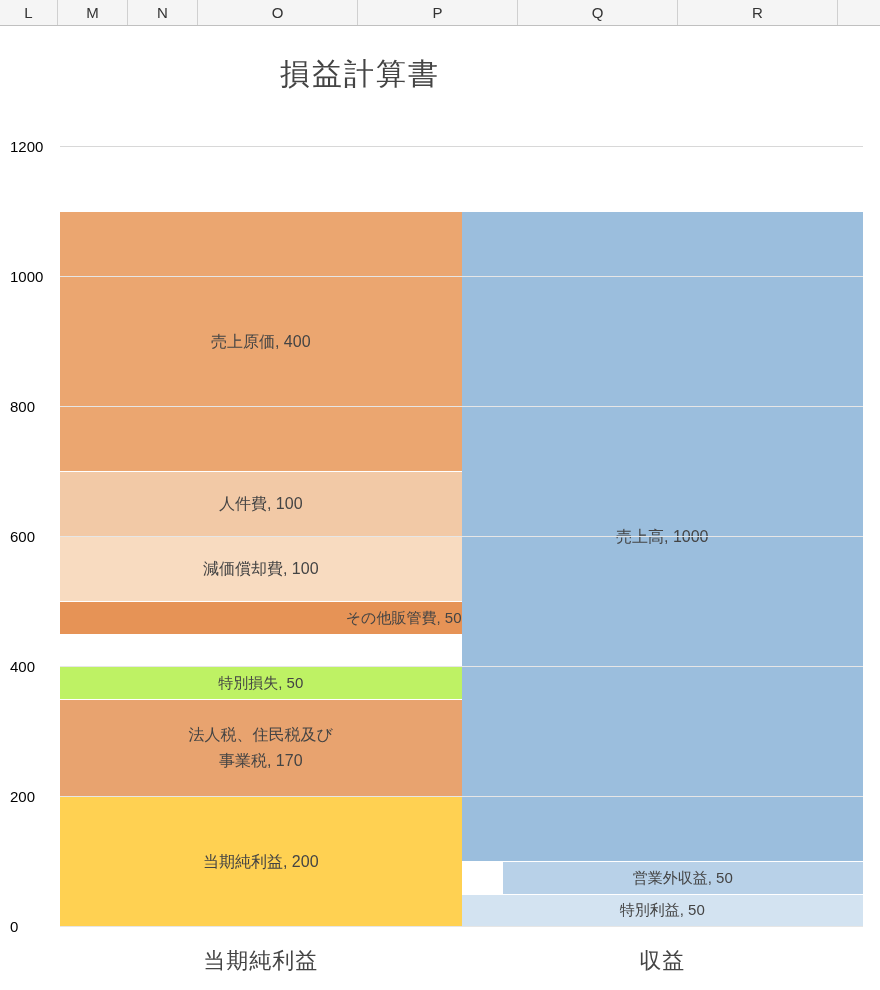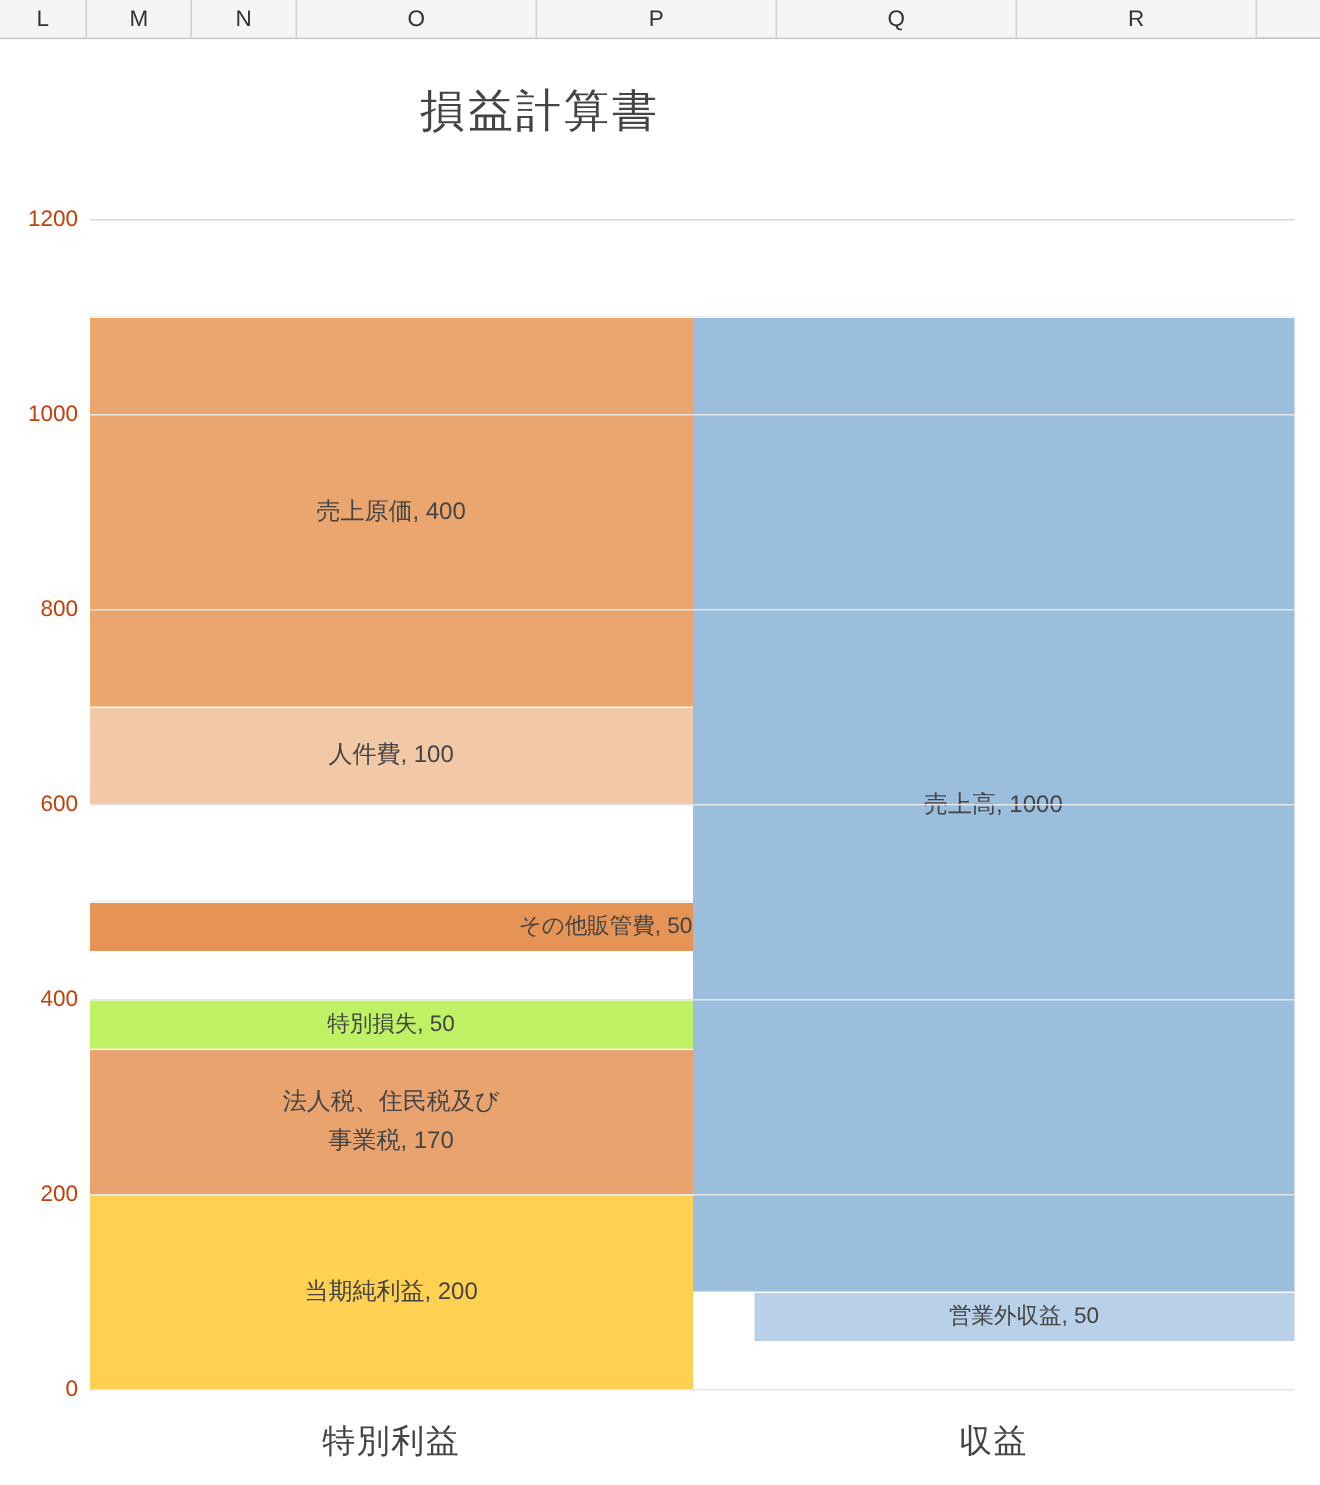--- a/index.html
+++ b/index.html
@@ -49,23 +49,22 @@
     position: absolute;
     left: 0;
     width: 100%;
     border-top: 1px solid #e6e6e6;
   }
   .gridline.top { border-top: 1px solid #d8d8d8; }
   .ytick {
     position: absolute;
     left: -50px;
     width: 42px;
-    text-align: right;
     font-size: 15px;
-    color: #c2410c;
+    color: #000000;
     transform: translateY(-50%);
   }
   .bars {
     position: absolute;
     left: 0;
     bottom: 0;
     width: 100%;
     height: 100%;
     display: flex;
   }
@@ -122,29 +121,35 @@
           <div class="seg" style="bottom: 130px; height: 97.5px; background: rgb(232, 163, 111);">
             <span>法人税、住民税及び</span>
             <span>事業税, 170</span>
           </div>
           <div class="seg" style="bottom: 227.5px; height: 32.5px; background: #bef264; font-size: 15px; line-height: 1.2;">
             <span>特別損失, 50</span>
           </div>
           <div class="seg" style="bottom: 292.5px; height: 32.5px; background: rgb(230, 147, 86); font-size: 15px; line-height: 1.2; align-items: flex-end;">
             <span>その他販管費, 50</span>
           </div>
+          <div class="seg" style="bottom: 325px; height: 65px; background: rgb(248, 219, 192);">
+            <span>減価償却費, 100</span>
+          </div>
           <div class="seg" style="bottom: 390px; height: 65px; background: rgb(242, 201, 166);">
             <span>人件費, 100</span>
           </div>
           <div class="seg" style="bottom: 455px; height: 260px; background: rgb(235, 166, 112);">
             <span>売上原価, 400</span>
           </div>
-          <div class="xlabel">特別利益</div>
+          <div class="xlabel">当期純利益</div>
         </div>
         <div class="bar-col">
+          <div class="seg" style="bottom: 0px; height: 32.5px; background: rgb(211, 227, 241); font-size: 15px; line-height: 1.2;">
+            <span>特別利益, 50</span>
+          </div>
           <div class="seg" style="bottom: 32.5px; height: 32.5px; background: rgb(184, 209, 232); font-size: 15px; line-height: 1.2; margin-left: 41px;">
             <span>営業外収益, 50</span>
           </div>
           <div class="seg" style="bottom: 65px; height: 650px; background: rgb(155, 190, 221);">
             <span>売上高, 1000</span>
           </div>
           <div class="xlabel">収益</div>
         </div>
       </div>
   <div class="gridline" style="top: 780px;"></div>

